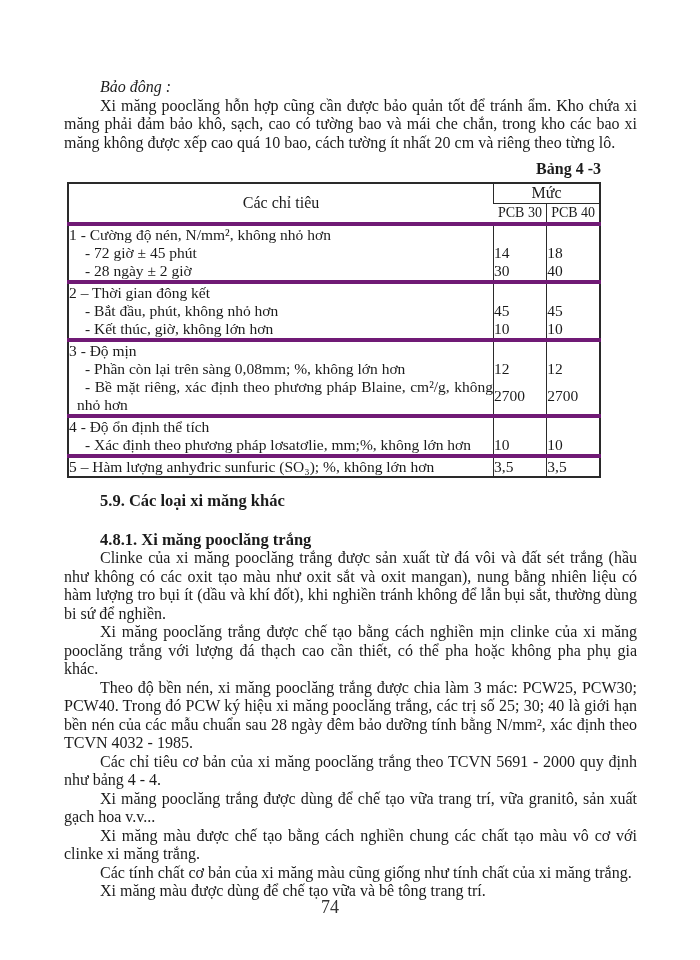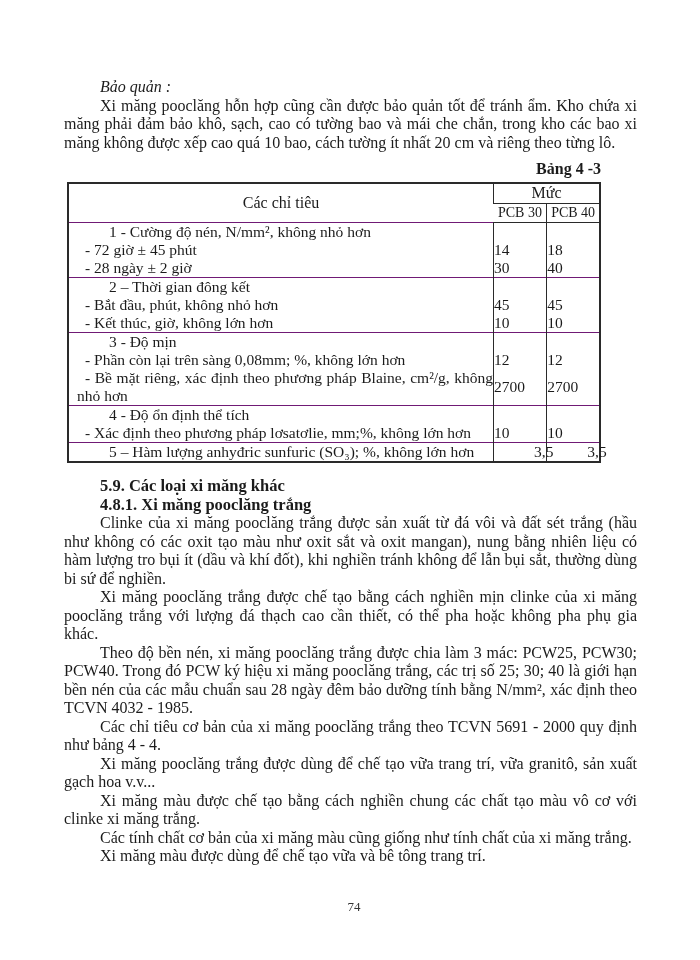--- a/index.html
+++ b/index.html
@@ -62,55 +62,55 @@
     border-bottom: 1px solid #2a2a2a;
     font-size: 16px;
     height: 21px;
   }
   th.pcb-h {
     text-align: center;
     font-size: 14px;
     height: 18px;
     border-bottom: 1px solid #2a2a2a;
   }
-  tr.group-start td { border-top: 1px solid #701a75; padding-left: 40px; }
+  tr.group-start td { border-top: 4px solid #701a75; }
   thead tr:first-child th { border-top: none; }
   td.label {
     padding: 1px 2px 1px 4px;
     text-align: justify;
   }
   td.label.indent { text-indent: 8px; padding-left: 8px; }
   td.val {
     text-align: left;
     vertical-align: middle;
   }
   .sec-h1, .sec-h2 {
     font-weight: bold;
     text-indent: 36px;
     font-size: 16.5px;
+    margin-top: 20px;
   }
   .sec-h1 { margin-top: 14px; }
   .page-number {
     position: absolute;
     top: 898px;
     left: 0;
     width: 660px; 
     text-align: center;
-    font-size: 13px;
+    font-size: 18px;
     color: #333;
-    margin-left: 24px;
   }
 </style>
 </head>
 <body>
 
 <div class="page">
   <div class="content">
 
-    <p class="bao-quan">Bảo quản :</p>
+    <p class="bao-quan">Bảo đông :</p>
     <p class="para">Xi măng pooclăng hỗn hợp cũng cần được bảo quản tốt để tránh ẩm. Kho chứa xi măng phải đảm bảo khô, sạch, cao có tường bao và mái che chắn, trong kho các bao xi măng không được xếp cao quá 10 bao, cách tường ít nhất 20 cm và riêng theo từng lô.</p>
 
     <div class="table-caption">Bảng 4 -3</div>
 
     <table class="spec">
       <colgroup>
         <col class="c-label">
           <col class="c-val">
           <col class="c-val">
       </colgroup>

